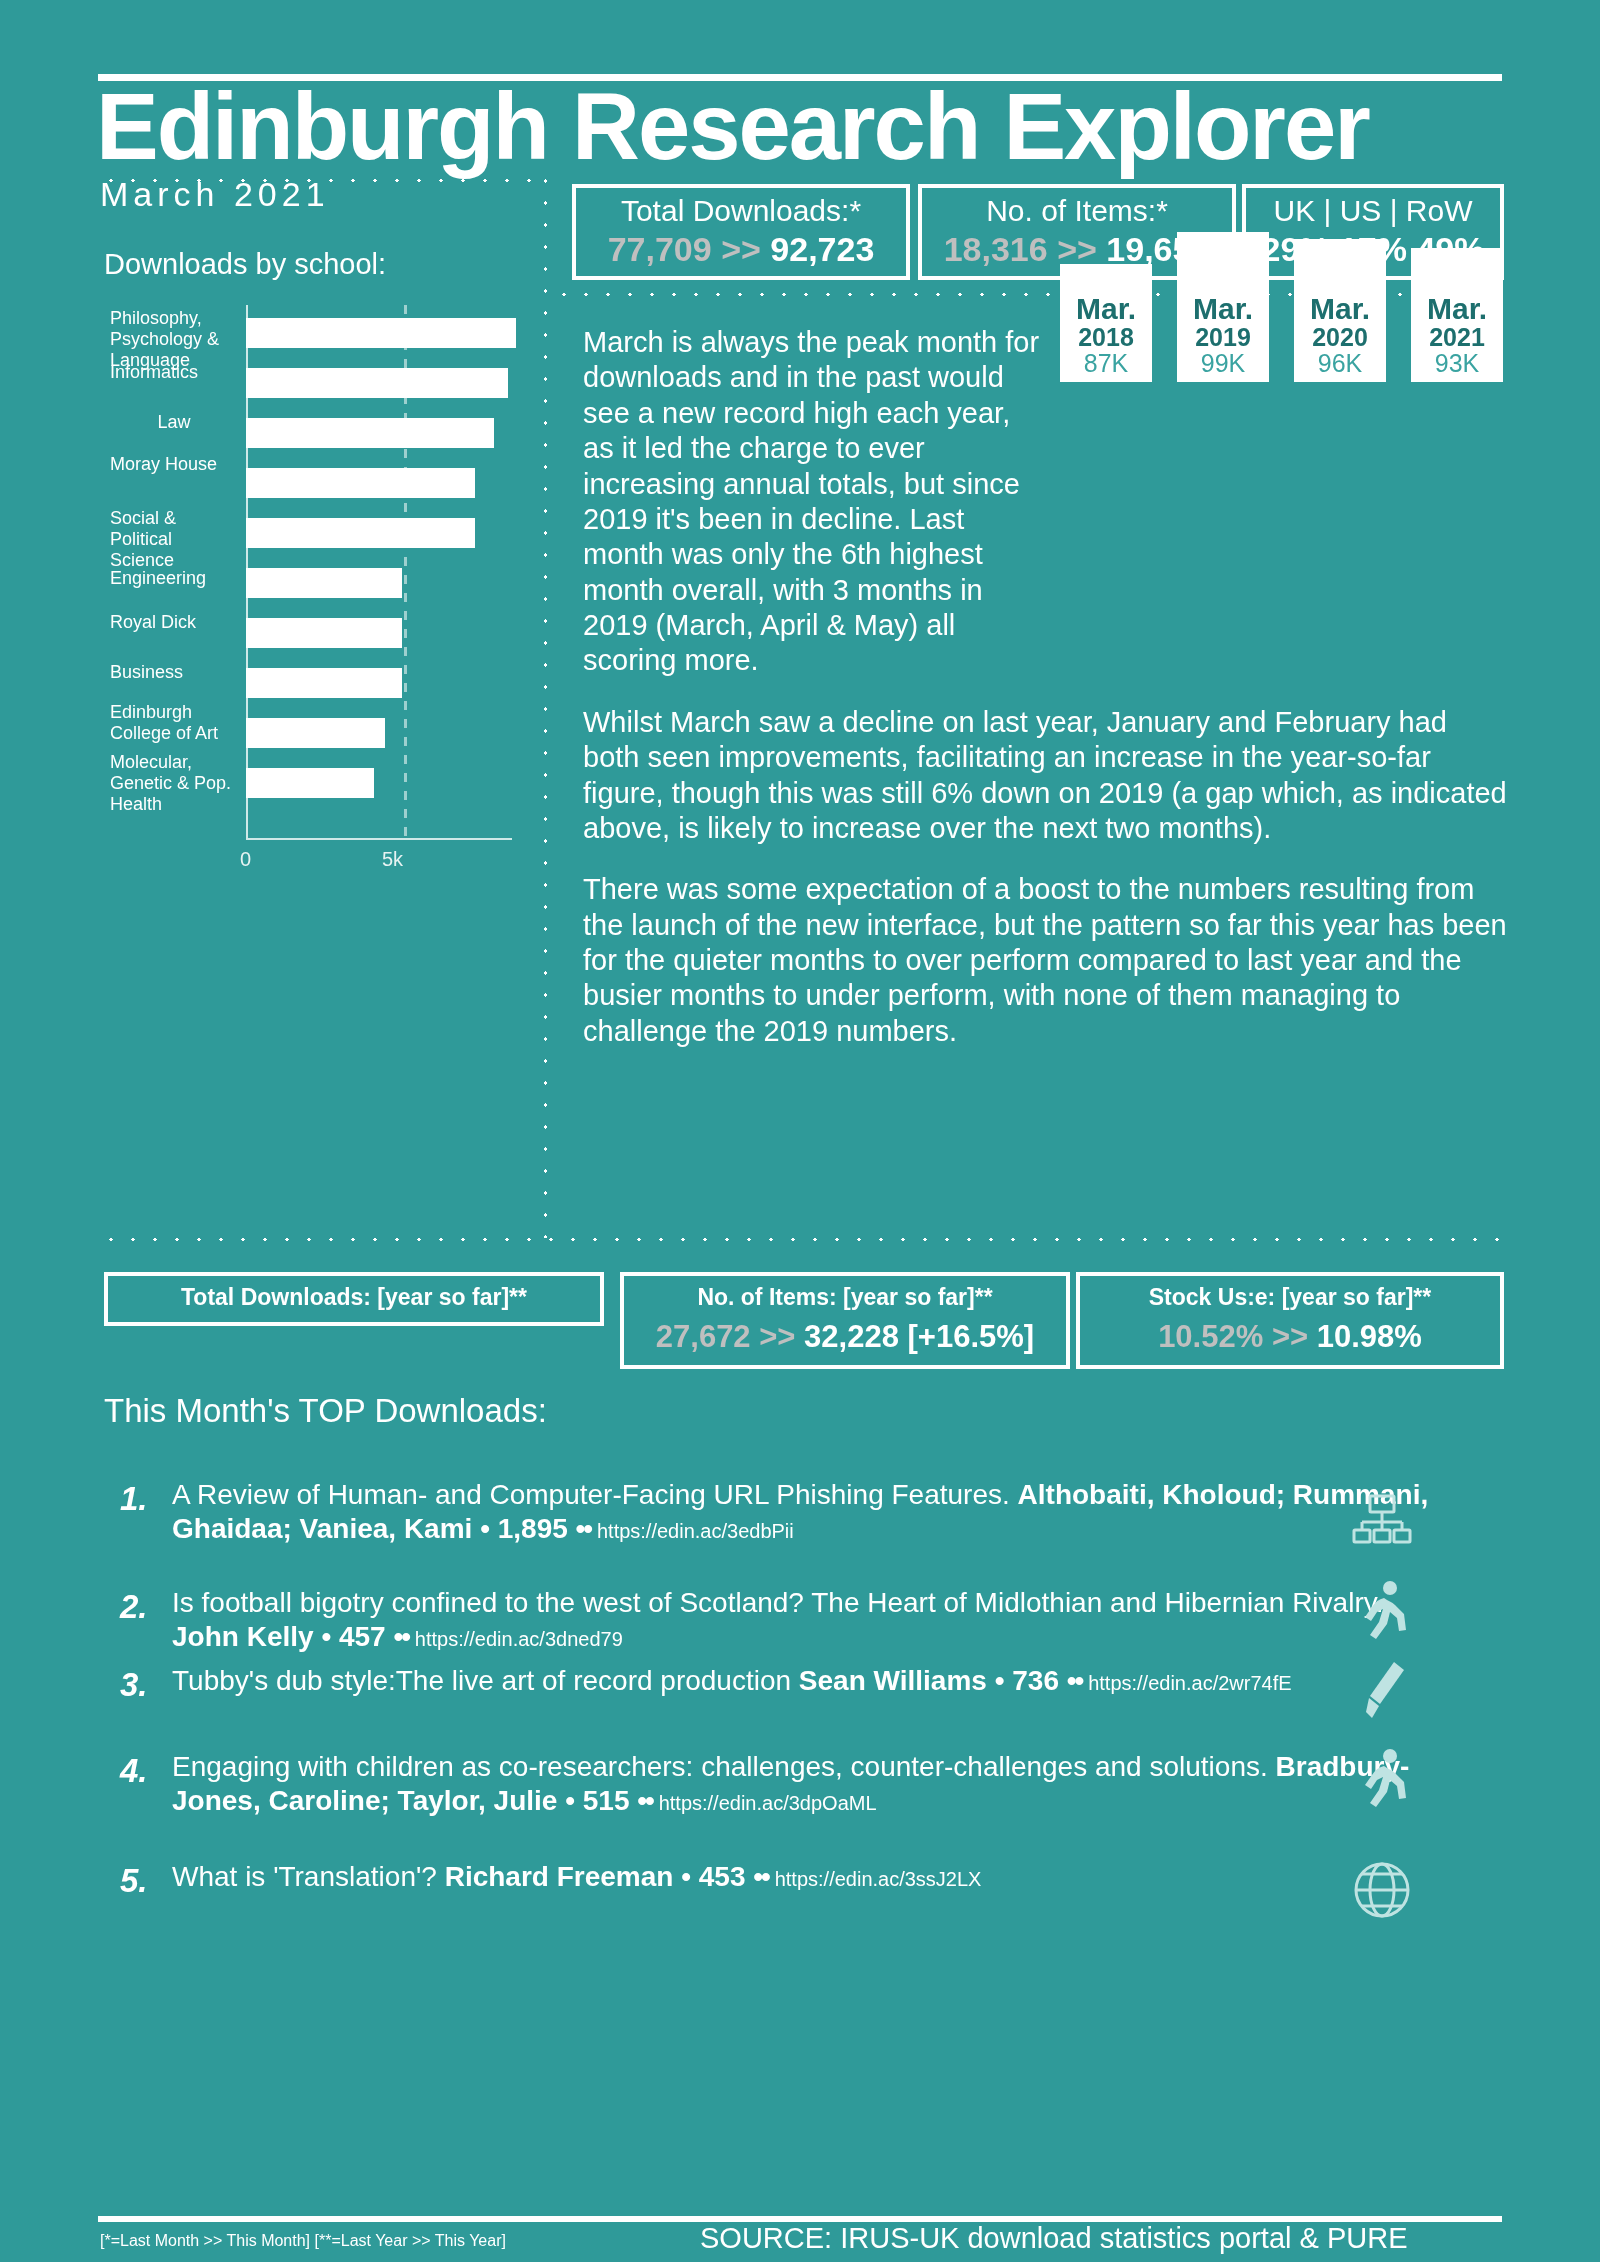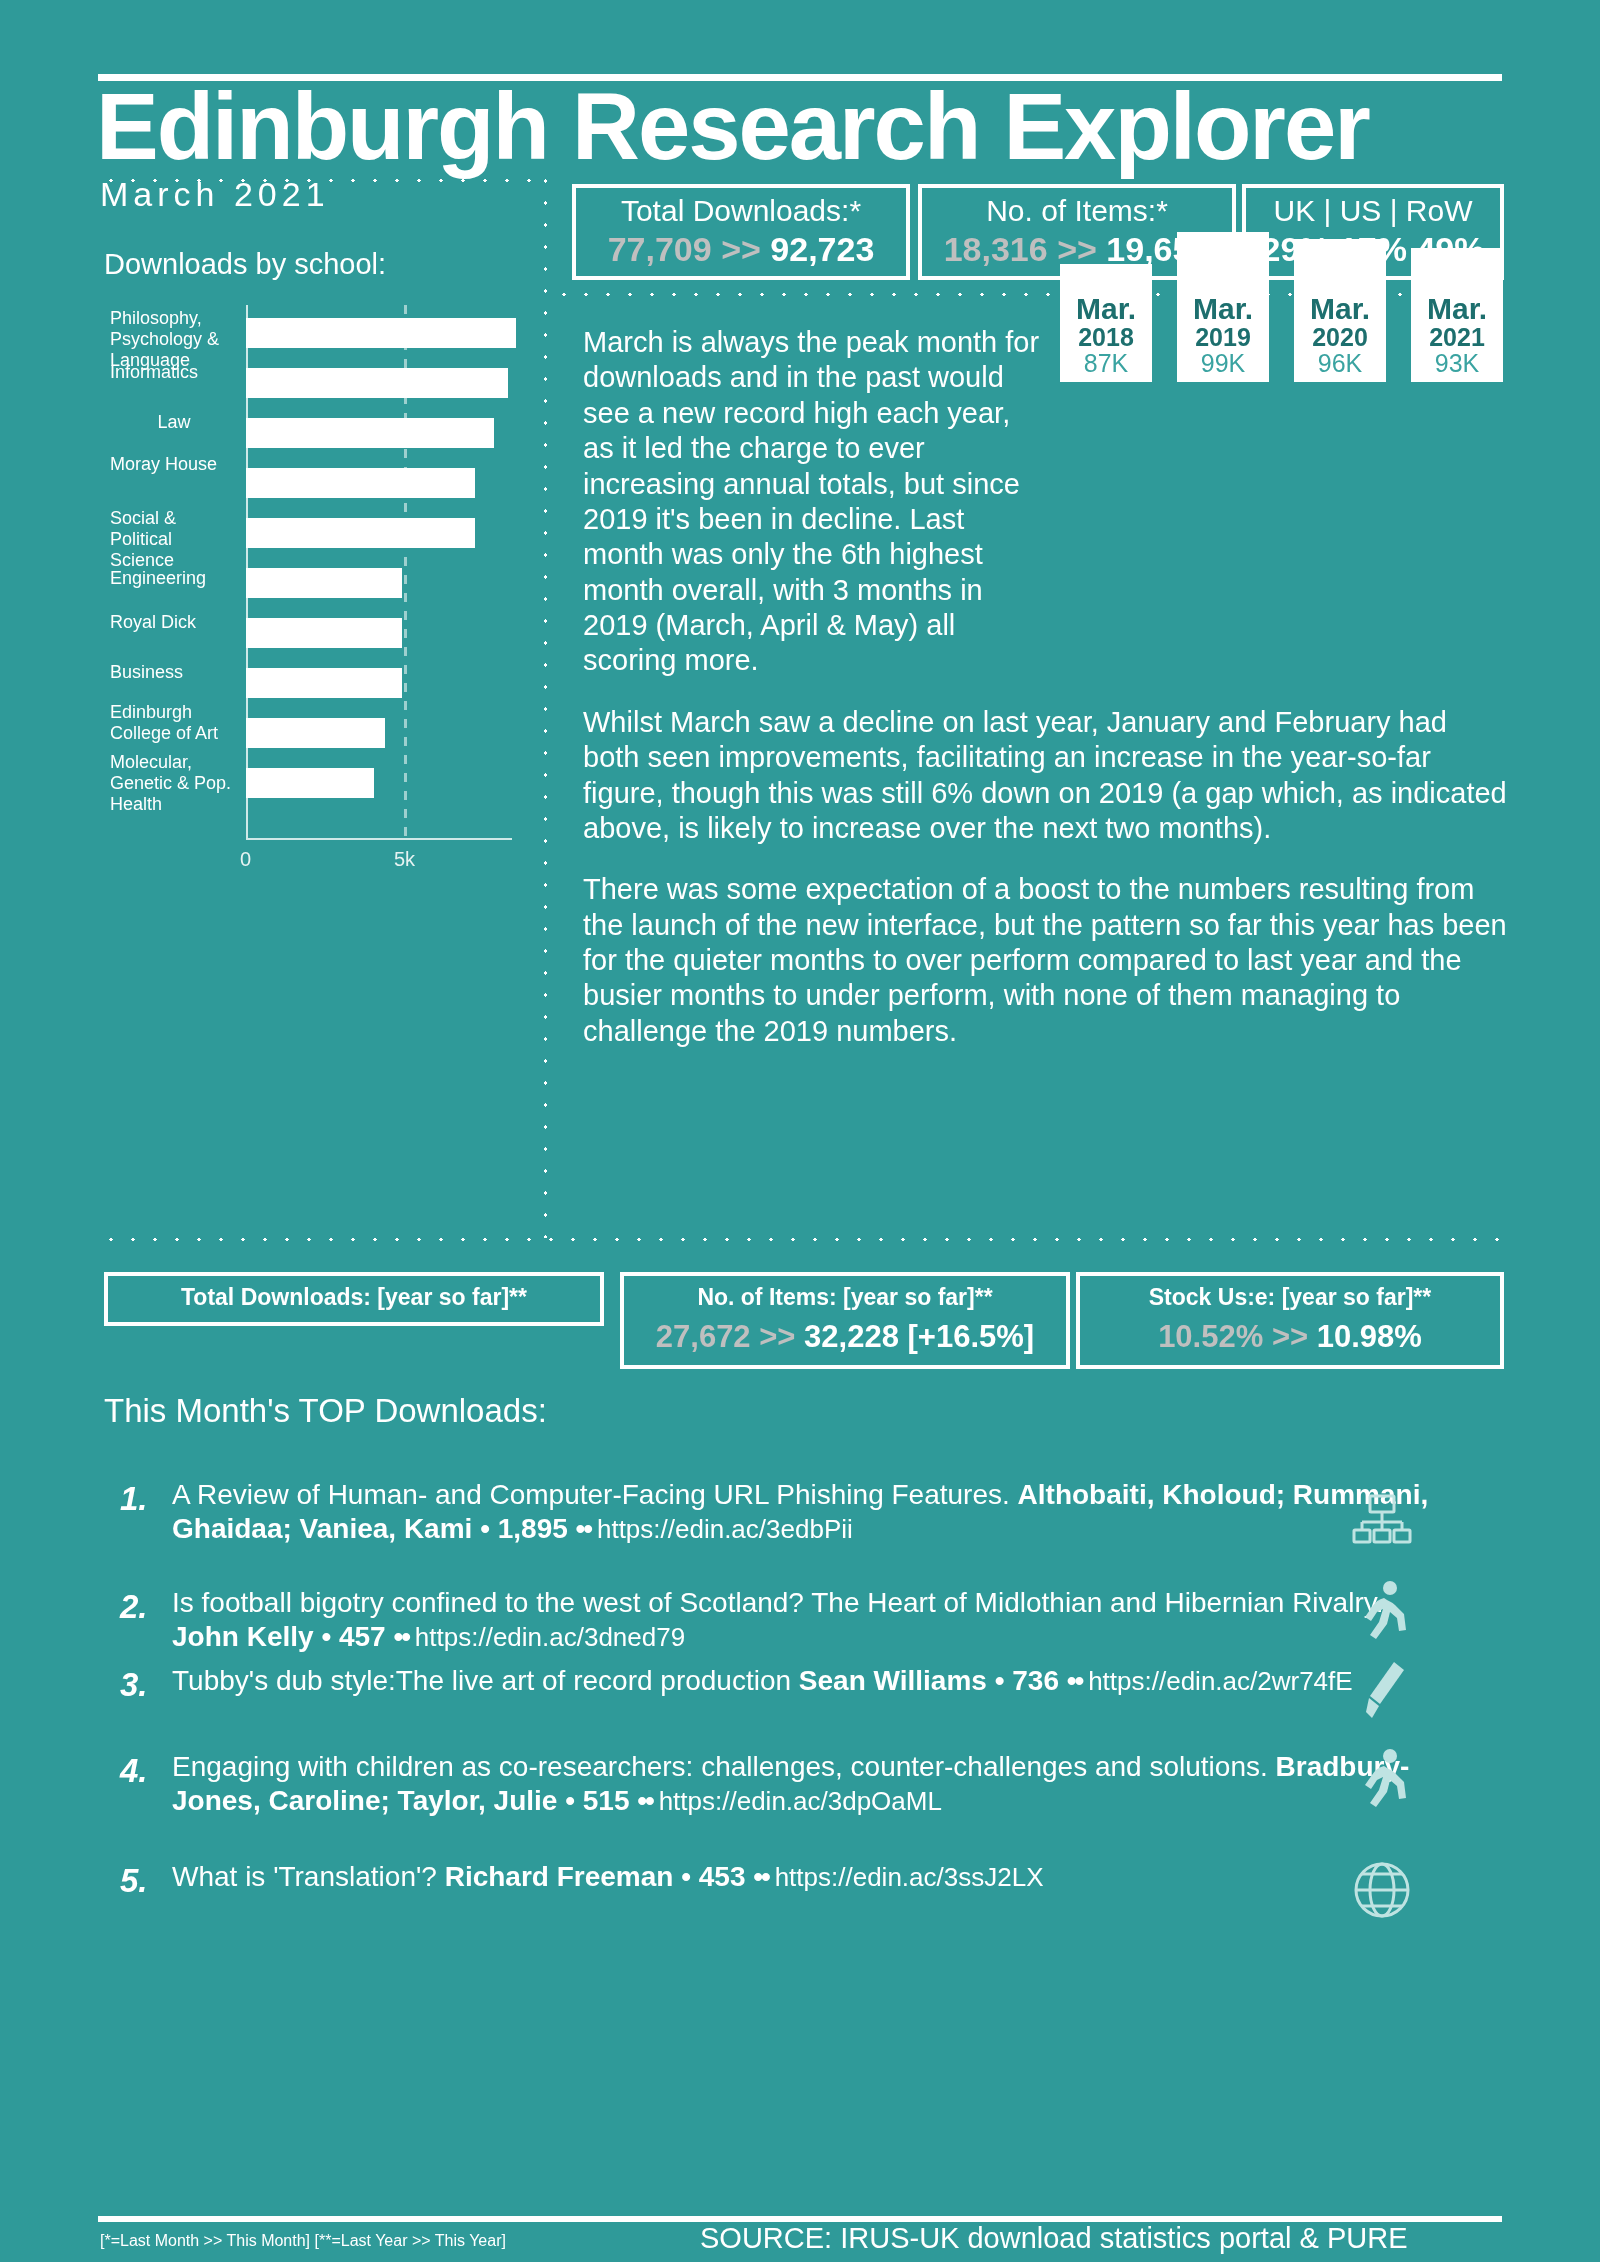--- a/index.html
+++ b/index.html
@@ -102,21 +102,21 @@
   #dl-list{position:absolute;left:110px;top:1478px;width:1400px;}
   .dl-item{position:relative;margin-bottom:0;}
   .dl-num{
     position:absolute;left:10px;font-size:33px;font-weight:bold;font-style:italic;
   }
   .dl-body{margin-left:62px;width:1260px;}
   .dl-title{font-size:28px;font-weight:300;line-height:1.2;display:inline;}
   .dl-authors{font-size:28px;font-weight:bold;line-height:1.2;display:inline;}
   .dl-count{font-size:28px;font-weight:bold;display:inline;}
   .dl-dots{font-size:28px;font-weight:bold;display:inline;letter-spacing:-2px;}
-  .dl-url{font-size:26px;font-weight:300;line-height:1.2;display:inline;}
+  .dl-url{font-size:20px;font-weight:300;line-height:1.2;display:inline;}
   .dl-line{line-height:1.2;}
 
   .dl-icon{position:absolute;right:90px;width:70px;height:70px;}
 
   
   #footer-rule{position:absolute;left:98px;top:2216px;width:1404px;height:6px;background:var(--white);}
   #footnote{position:absolute;left:100px;top:2232px;font-size:16px;font-weight:300;}
   #source{position:absolute;left:700px;top:2222px;font-size:29px;font-weight:300;}
 </style>
 </head>
@@ -198,21 +198,21 @@
     <div class="chart-row" style="position: absolute; top: 0px; left: 0px;">
       <div class="chart-label" style="top: 402px;">Edinburgh College of Art</div>
       <div class="bar" style="position: absolute; left: 136px; top: 418px; width: 139.04px; height: 30px;"></div>
     </div>
     <div class="chart-row" style="position: absolute; top: 0px; left: 0px;">
       <div class="chart-label" style="top: 452px;">Molecular, Genetic &amp; Pop. Health</div>
       <div class="bar" style="position: absolute; left: 136px; top: 468px; width: 127.98px; height: 30px;"></div>
     </div>
   </div>
 <div class="tick-label" style="left:240px;top:848px;">0</div>
-<div class="tick-label" style="left:394px;top:848px;">5k</div>
+<div class="tick-label" style="left:382px;top:848px;">5k</div>
 
 <div id="month-bars">
     <div class="mbar" style="left: 0px; height: 118px;">
       <div class="m-mon">Mar.</div>
       <div class="m-yr">2018</div>
       <div class="m-val">87K</div>
     </div>
     <div class="mbar" style="left: 117px; height: 150px;">
       <div class="m-mon">Mar.</div>
       <div class="m-yr">2019</div>

